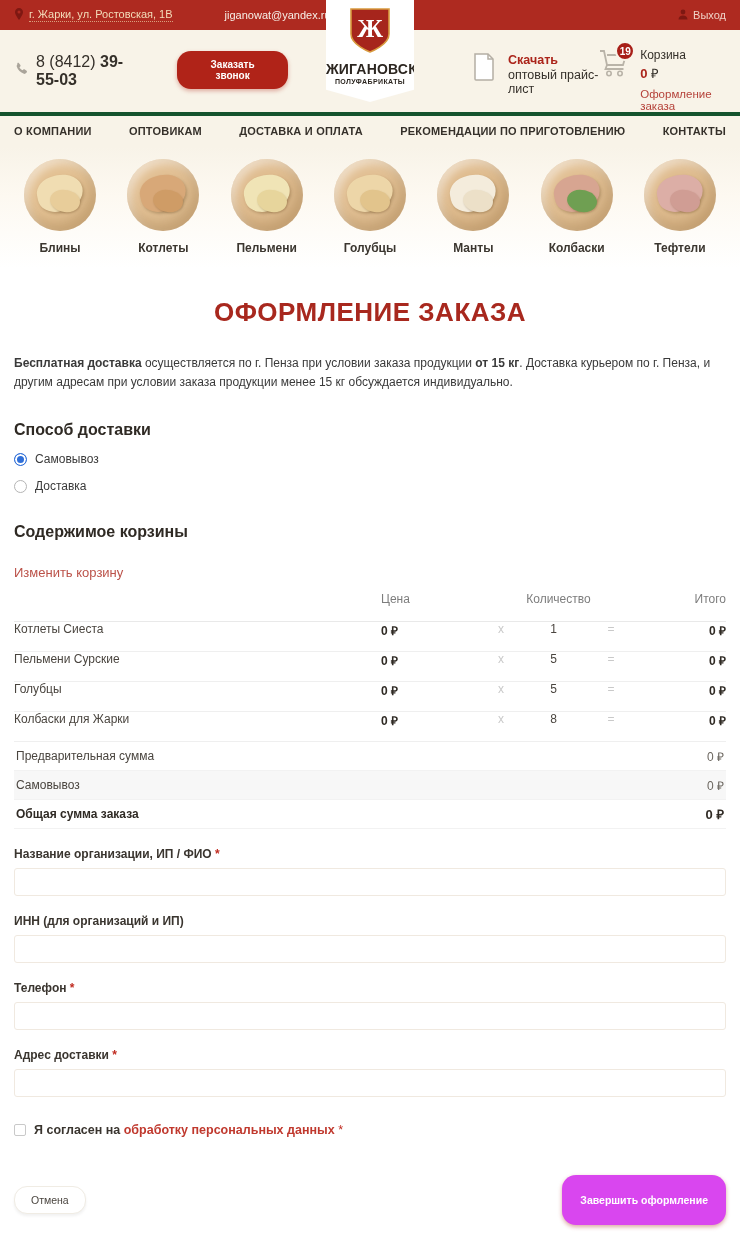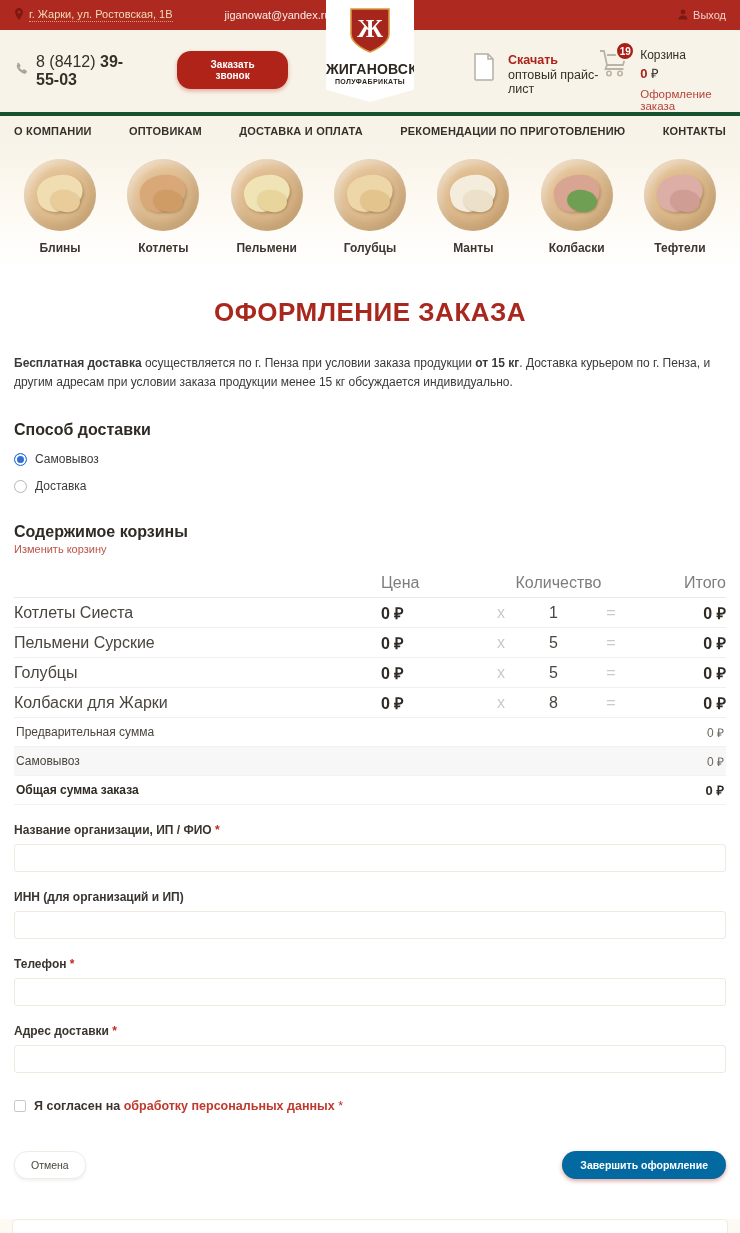--- a/index.html
+++ b/index.html
@@ -129,29 +129,29 @@
 
   .section-h { font-size:16px; font-weight:bold; color:#2f2a24; margin-top:30px; }
   .radio-row { display:flex; align-items:center; gap:8px; margin-top:13px; cursor:pointer; }
   .radio {
     width:13px; height:13px; border-radius:50%;
     border:1px solid #b5b5b5; background:#fff; position:relative;
   }
   .radio.checked { border:1px solid #2f6fd8; background:#2f6fd8; box-shadow:inset 0 0 0 2px #fff; }
   .radio-label { font-size:12px; color:#3a3a3a; }
 
-  .edit-cart { display:inline-block; color:#bb5148; font-size:11px; margin-top:2px; }
+  .edit-cart { display:inline-block; color:#bb5148; font-size:13px; margin-top:24px; }
 
   
   .cart-table { margin-top:12px; }
   .trow {
-    display:flex; align-items:center;
+    display:flex; align-items:flex-start;
     min-height:30px;
     border-bottom:1px solid #efefef;
-    font-size:16px;
+    font-size:12px;
   }
   .trow.head { color:#7d7d7d; border-bottom:1px solid #e9e9e9; }
   .col-name { flex:1; color:#4a453f; }
   .col-price { width:95px; font-weight:bold; color:#2f2a24; }
   .trow.head .col-price { font-weight:normal; color:#7d7d7d; }
   .col-x { width:50px; text-align:center; color:#c9c9c9; }
   .col-qty { width:55px; text-align:center; color:#4a453f; }
   .col-eq { width:60px; text-align:center; color:#c9c9c9; }
   .col-total { width:85px; text-align:right; font-weight:bold; color:#2f2a24; }
   .trow.head .col-total { font-weight:normal; color:#7d7d7d; }
@@ -184,22 +184,22 @@
   .consent-link { color:#c0392e; font-weight:bold; }
 
   .form-actions { display:flex; justify-content:space-between; align-items:center; margin-top:38px;gap:32px; }
   .cancel-btn {
     background:#fff; border:1px solid #f0ece4; border-radius:13px;
     padding:7px 16px; font-size:10.5px; color:#4a453f; cursor:pointer;
     box-shadow:0 2px 3px rgba(0,0,0,.06);
     font-family:"Liberation Sans", sans-serif;
   }
   .submit-btn {
-    background:#0369a1; border:none; border-radius:14px;
-    padding:8px 18px; font-size:10.5px; color:#fff; font-weight:bold; cursor:pointer;
+    background:#d946ef; border:none; border-radius:14px;
+    padding:19px 18px; font-size:10.5px; color:#fff; font-weight:bold; cursor:pointer;
     box-shadow:0 2px 4px rgba(168,36,26,.4);
     font-family:"Liberation Sans", sans-serif;
     text-align:center;
   }
 
   
   .footer-zone { background:#fdf9f3; margin-top:40px; padding:0 12px 16px 12px; }
   .footer-card {
     background:#fff; border:1px solid #f1ece2; border-radius:4px;
     display:flex; padding:22px 18px 30px 18px;

